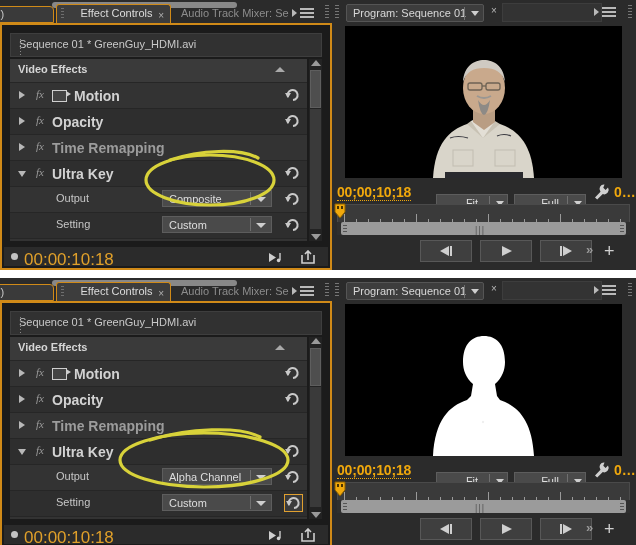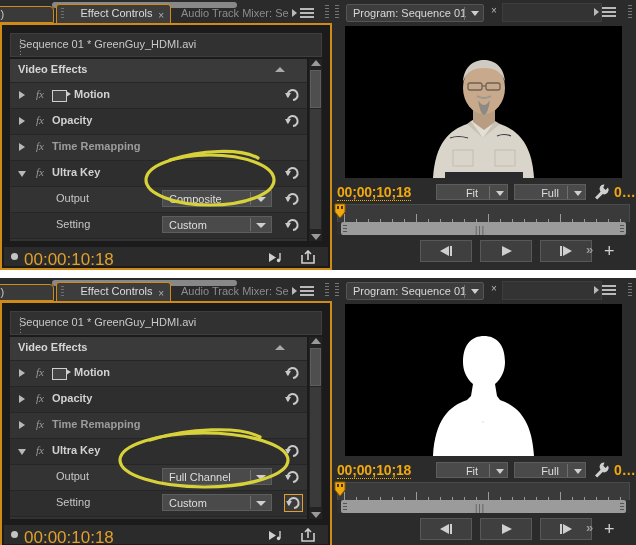--- a/index.html
+++ b/index.html
@@ -44,21 +44,21 @@
   .fxrow.alt{background:#2e2e2e;}
   .fxhead{height:23px;background:#3a3a3a;}
   .fxhead .lbl{position:absolute;left:8px;top:4px;font-size:11px;font-weight:bold;color:#d6d6d6;}
   .collapse-arr{position:absolute;right:22px;top:8px;width:0;height:0;
        border-left:5px solid transparent;border-right:5px solid transparent;border-bottom:5px solid #a9a9a9;}
   .tri-r{position:absolute;left:9px;top:8px;width:0;height:0;border-left:6px solid #b8b8b8;
        border-top:4px solid transparent;border-bottom:4px solid transparent;}
   .tri-d{position:absolute;left:8px;top:10px;width:0;height:0;border-top:6px solid #b8b8b8;
        border-left:4px solid transparent;border-right:4px solid transparent;}
   .fxsym{position:absolute;left:26px;top:5px;font-size:11px;font-style:italic;color:#9a9a9a;font-family:"Liberation Serif",serif;}
-  .fxname{position:absolute;top:5px;font-size:11px;font-weight:bold;color:#d2d2d2;}
+  .fxname{position:absolute;top:5px;font-size:14px;font-weight:bold;color:#d2d2d2;}
   .fxname.dim{color:#9c9c9c;}
   .motion-icon{position:absolute;left:42px;top:7px;width:13px;height:10px;border:1px solid #cfcfcf;background:#444;}
   .motion-tri{position:absolute;left:56px;top:8px;width:0;height:0;border-left:5px solid #cfcfcf;
        border-top:3px solid transparent;border-bottom:3px solid transparent;}
   .reset-btn{position:absolute;right:6px;top:4px;width:17px;height:16px;}
   .reset-btn svg{display:block;}
   .reset-btn.sel{border:1px solid #e0a030;background:#3b3b3b;width:19px;height:18px;top:3px;right:4px;box-sizing:border-box;}
   .prow .plabel{position:absolute;left:46px;top:5px;font-size:11px;color:#c6c6c6;}
   .ddown{position:absolute;left:152px;top:3px;width:110px;height:17px;background:#4a4a4a;border:1px solid #5d5d5d;
        box-sizing:border-box;}
@@ -92,21 +92,21 @@
        border-right:4px solid transparent;border-top:5px solid #cfcfcf;}
   .pm-close{position:absolute;left:159px;top:5px;font-size:10px;color:#b6b6b6;}
   .pm-blank{position:absolute;left:170px;top:3px;width:100px;height:19px;background:#333;border:1px solid #3d3d3d;box-sizing:border-box;}
 
   .video{position:absolute;left:13px;top:26px;width:277px;height:152px;background:#000;}
   .vid-inner{position:absolute;left:0;top:0;width:277px;height:152px;overflow:hidden;}
 
   .pm-ctrlbar{position:absolute;left:0;top:180px;width:304px;height:26px;}
   .pm-tc{position:absolute;left:5px;top:4px;font-size:14px;font-weight:bold;color:#f0a80c;
        border-bottom:1px dotted #f0a80c;letter-spacing:-0.2px;}
-  .pm-dd{position:absolute;top:4px;height:16px;background:#4a4a4a;border:1px solid #5d5d5d;box-sizing:border-box;}
+  .pm-dd{position:absolute;top:14px;height:16px;background:#4a4a4a;border:1px solid #5d5d5d;box-sizing:border-box;}
   .pm-dd .v{position:absolute;width:100%;text-align:center;top:2px;font-size:11px;color:#dedede;}
   .pm-dd .sep{position:absolute;right:17px;top:1px;width:1px;height:13px;background:#6f6f6f;}
   .pm-dd .arr{position:absolute;right:3px;top:6px;width:0;height:0;border-left:4px solid transparent;
        border-right:4px solid transparent;border-top:5px solid #cfcfcf;}
   .wrench{position:absolute;left:260px;top:3px;width:18px;height:19px;}
   .pm-tc2{position:absolute;left:282px;top:4px;font-size:14px;font-weight:bold;color:#f0a80c;white-space:nowrap;overflow:hidden;width:22px;}
 
   .ruler{position:absolute;left:5px;top:204px;width:293px;height:22px;background:#3a3a3a;border:1px solid #4a4a4a;box-sizing:border-box;}
   .tick{position:absolute;bottom:2px;width:1px;background:#9a9a9a;}
   .playhead{position:absolute;left:2px;top:202px;width:12px;height:20px;}
@@ -564,21 +564,21 @@
             <svg width="17" height="16" viewBox="0 0 17 16">
                 <path d="M4 10 A5 5 0 1 1 9 13" fill="none" stroke="#c9c9c9" stroke-width="2"></path>
                 <path d="M1 6 L7 6 L4 11 Z" fill="#c9c9c9"></path>
               </svg>
           </span>
         </div>
 
         <div class="fxrow prow">
           <span class="plabel">Output</span>
           <span class="ddown">
-            <span class="val">Full Channel</span>
+            <span class="val">Alpha Channel</span>
             <span class="sep"></span>
               <span class="arr"></span>
           </span>
           <span class="reset-btn">
             <svg width="17" height="16" viewBox="0 0 17 16">
                 <path d="M4 10 A5 5 0 1 1 9 13" fill="none" stroke="#c9c9c9" stroke-width="2"></path>
                 <path d="M1 6 L7 6 L4 11 Z" fill="#c9c9c9"></path>
               </svg>
           </span>
         </div>

